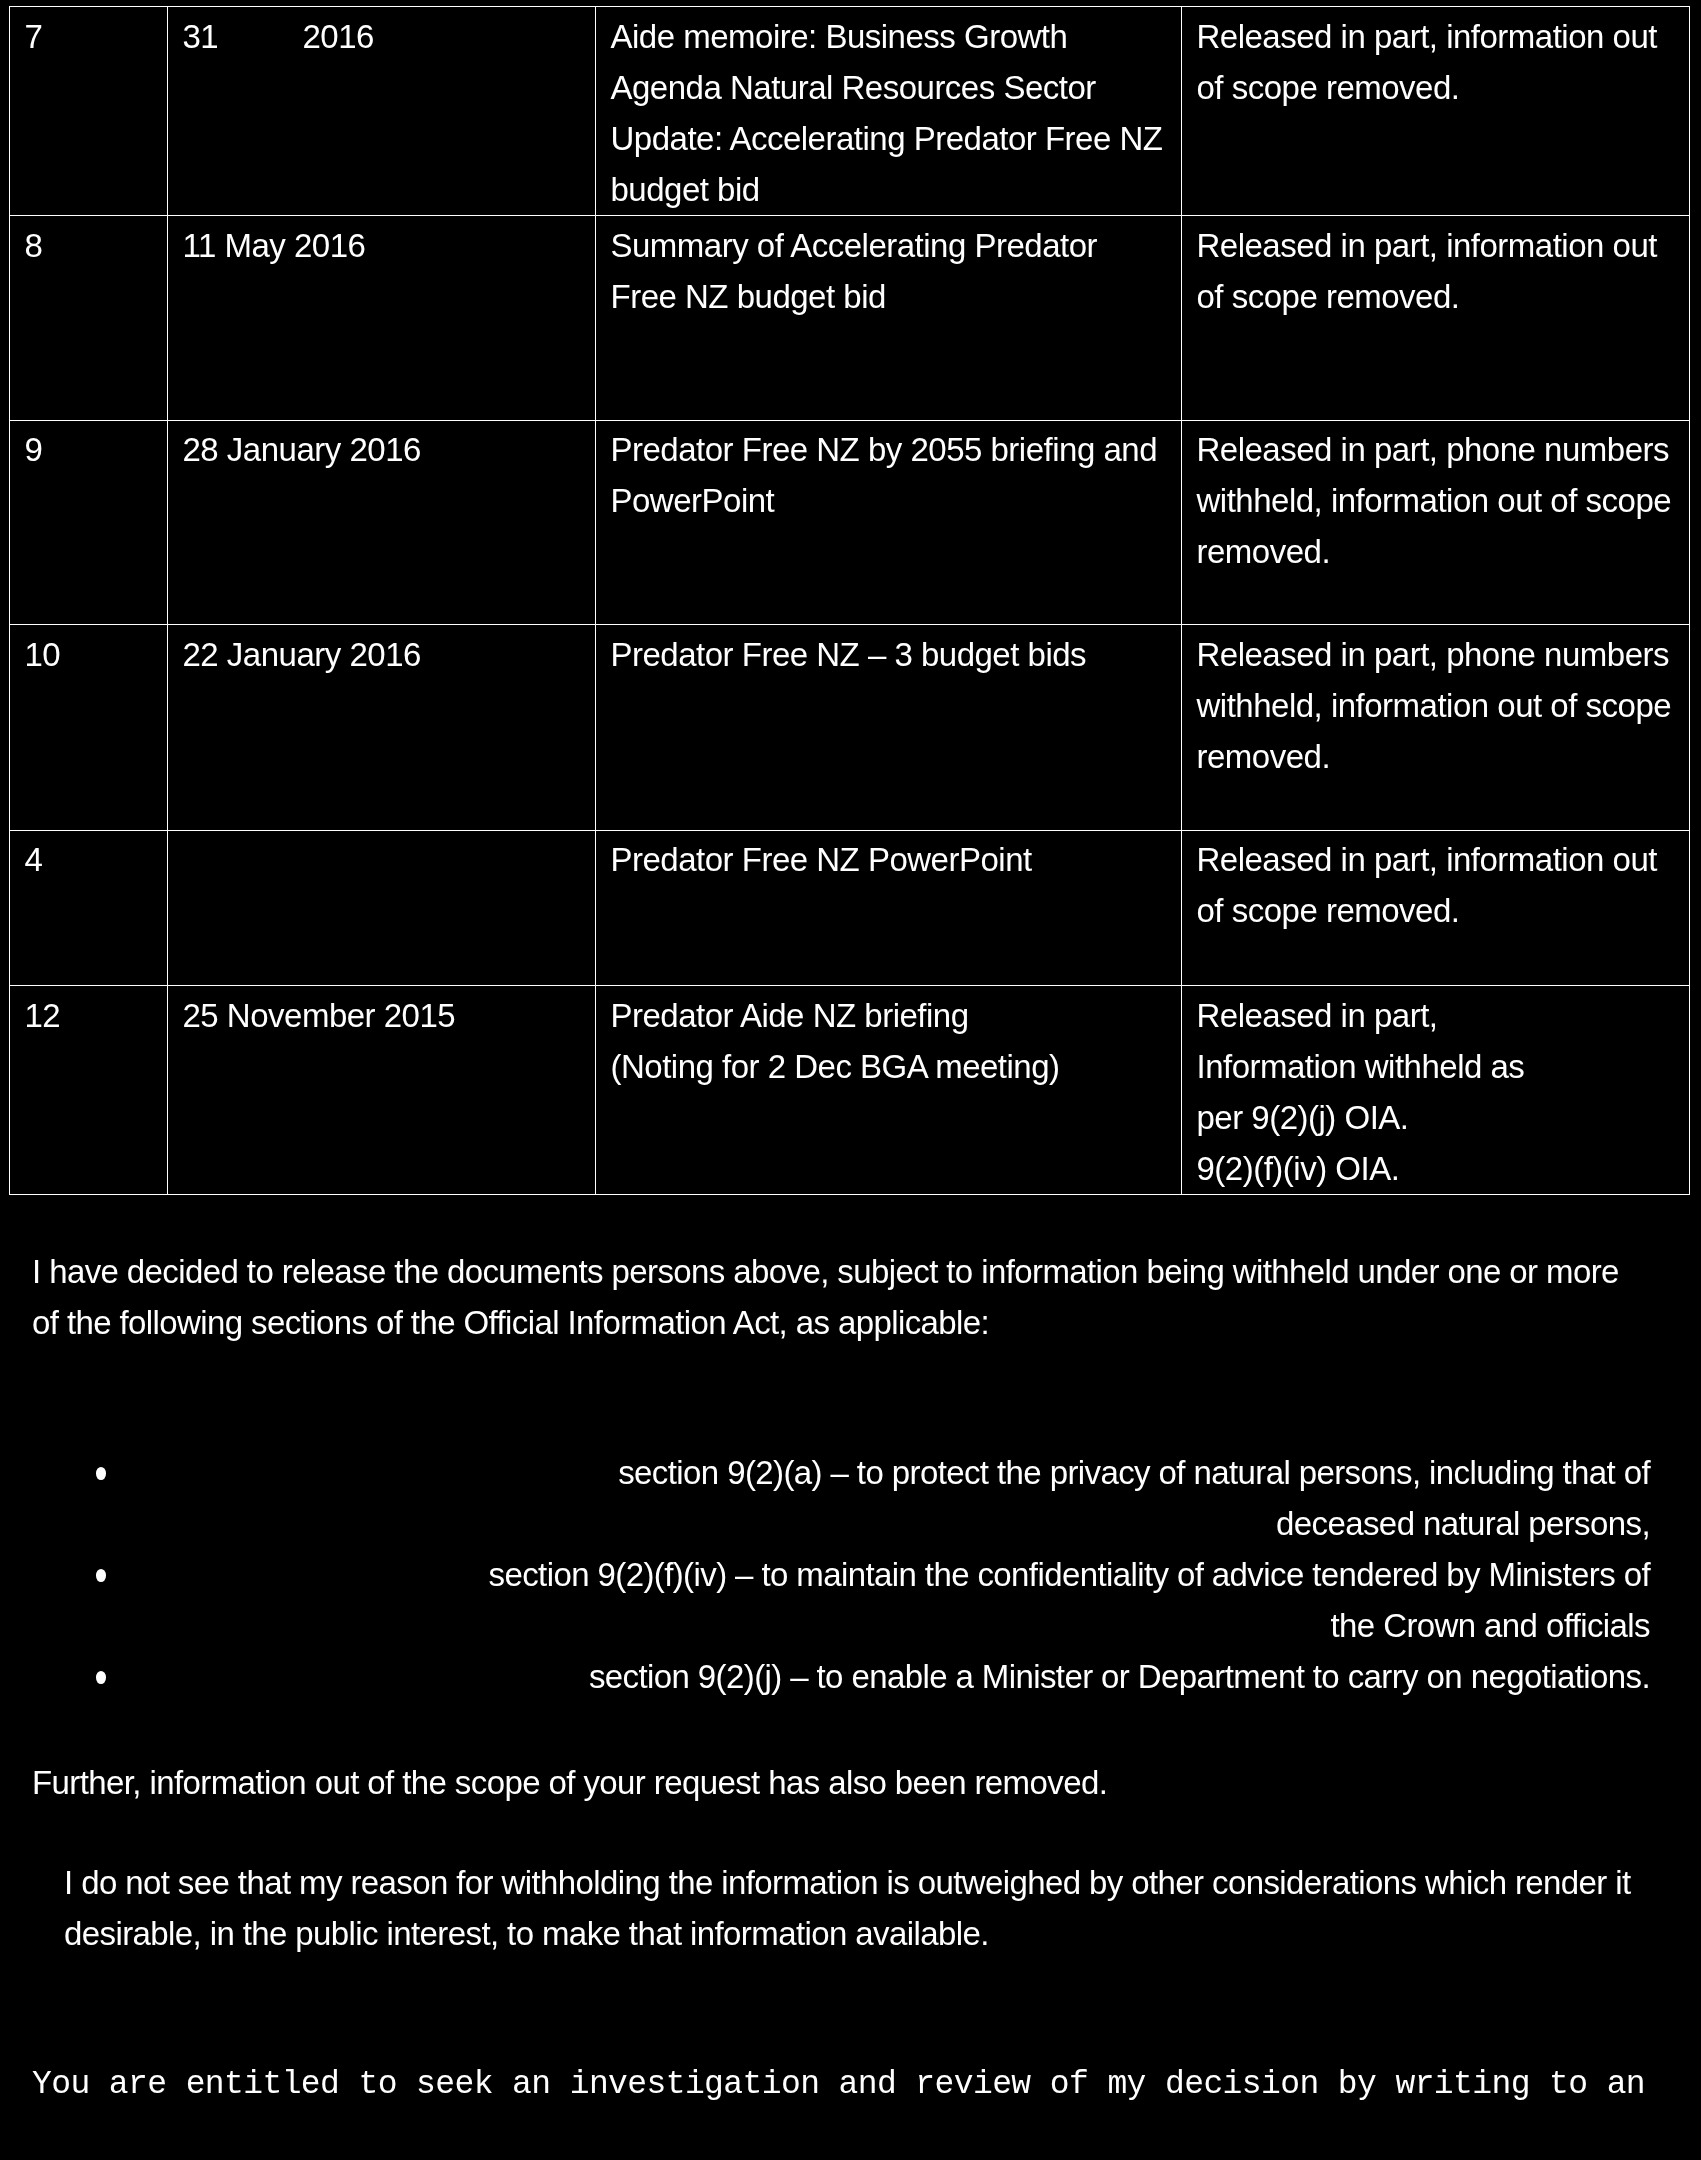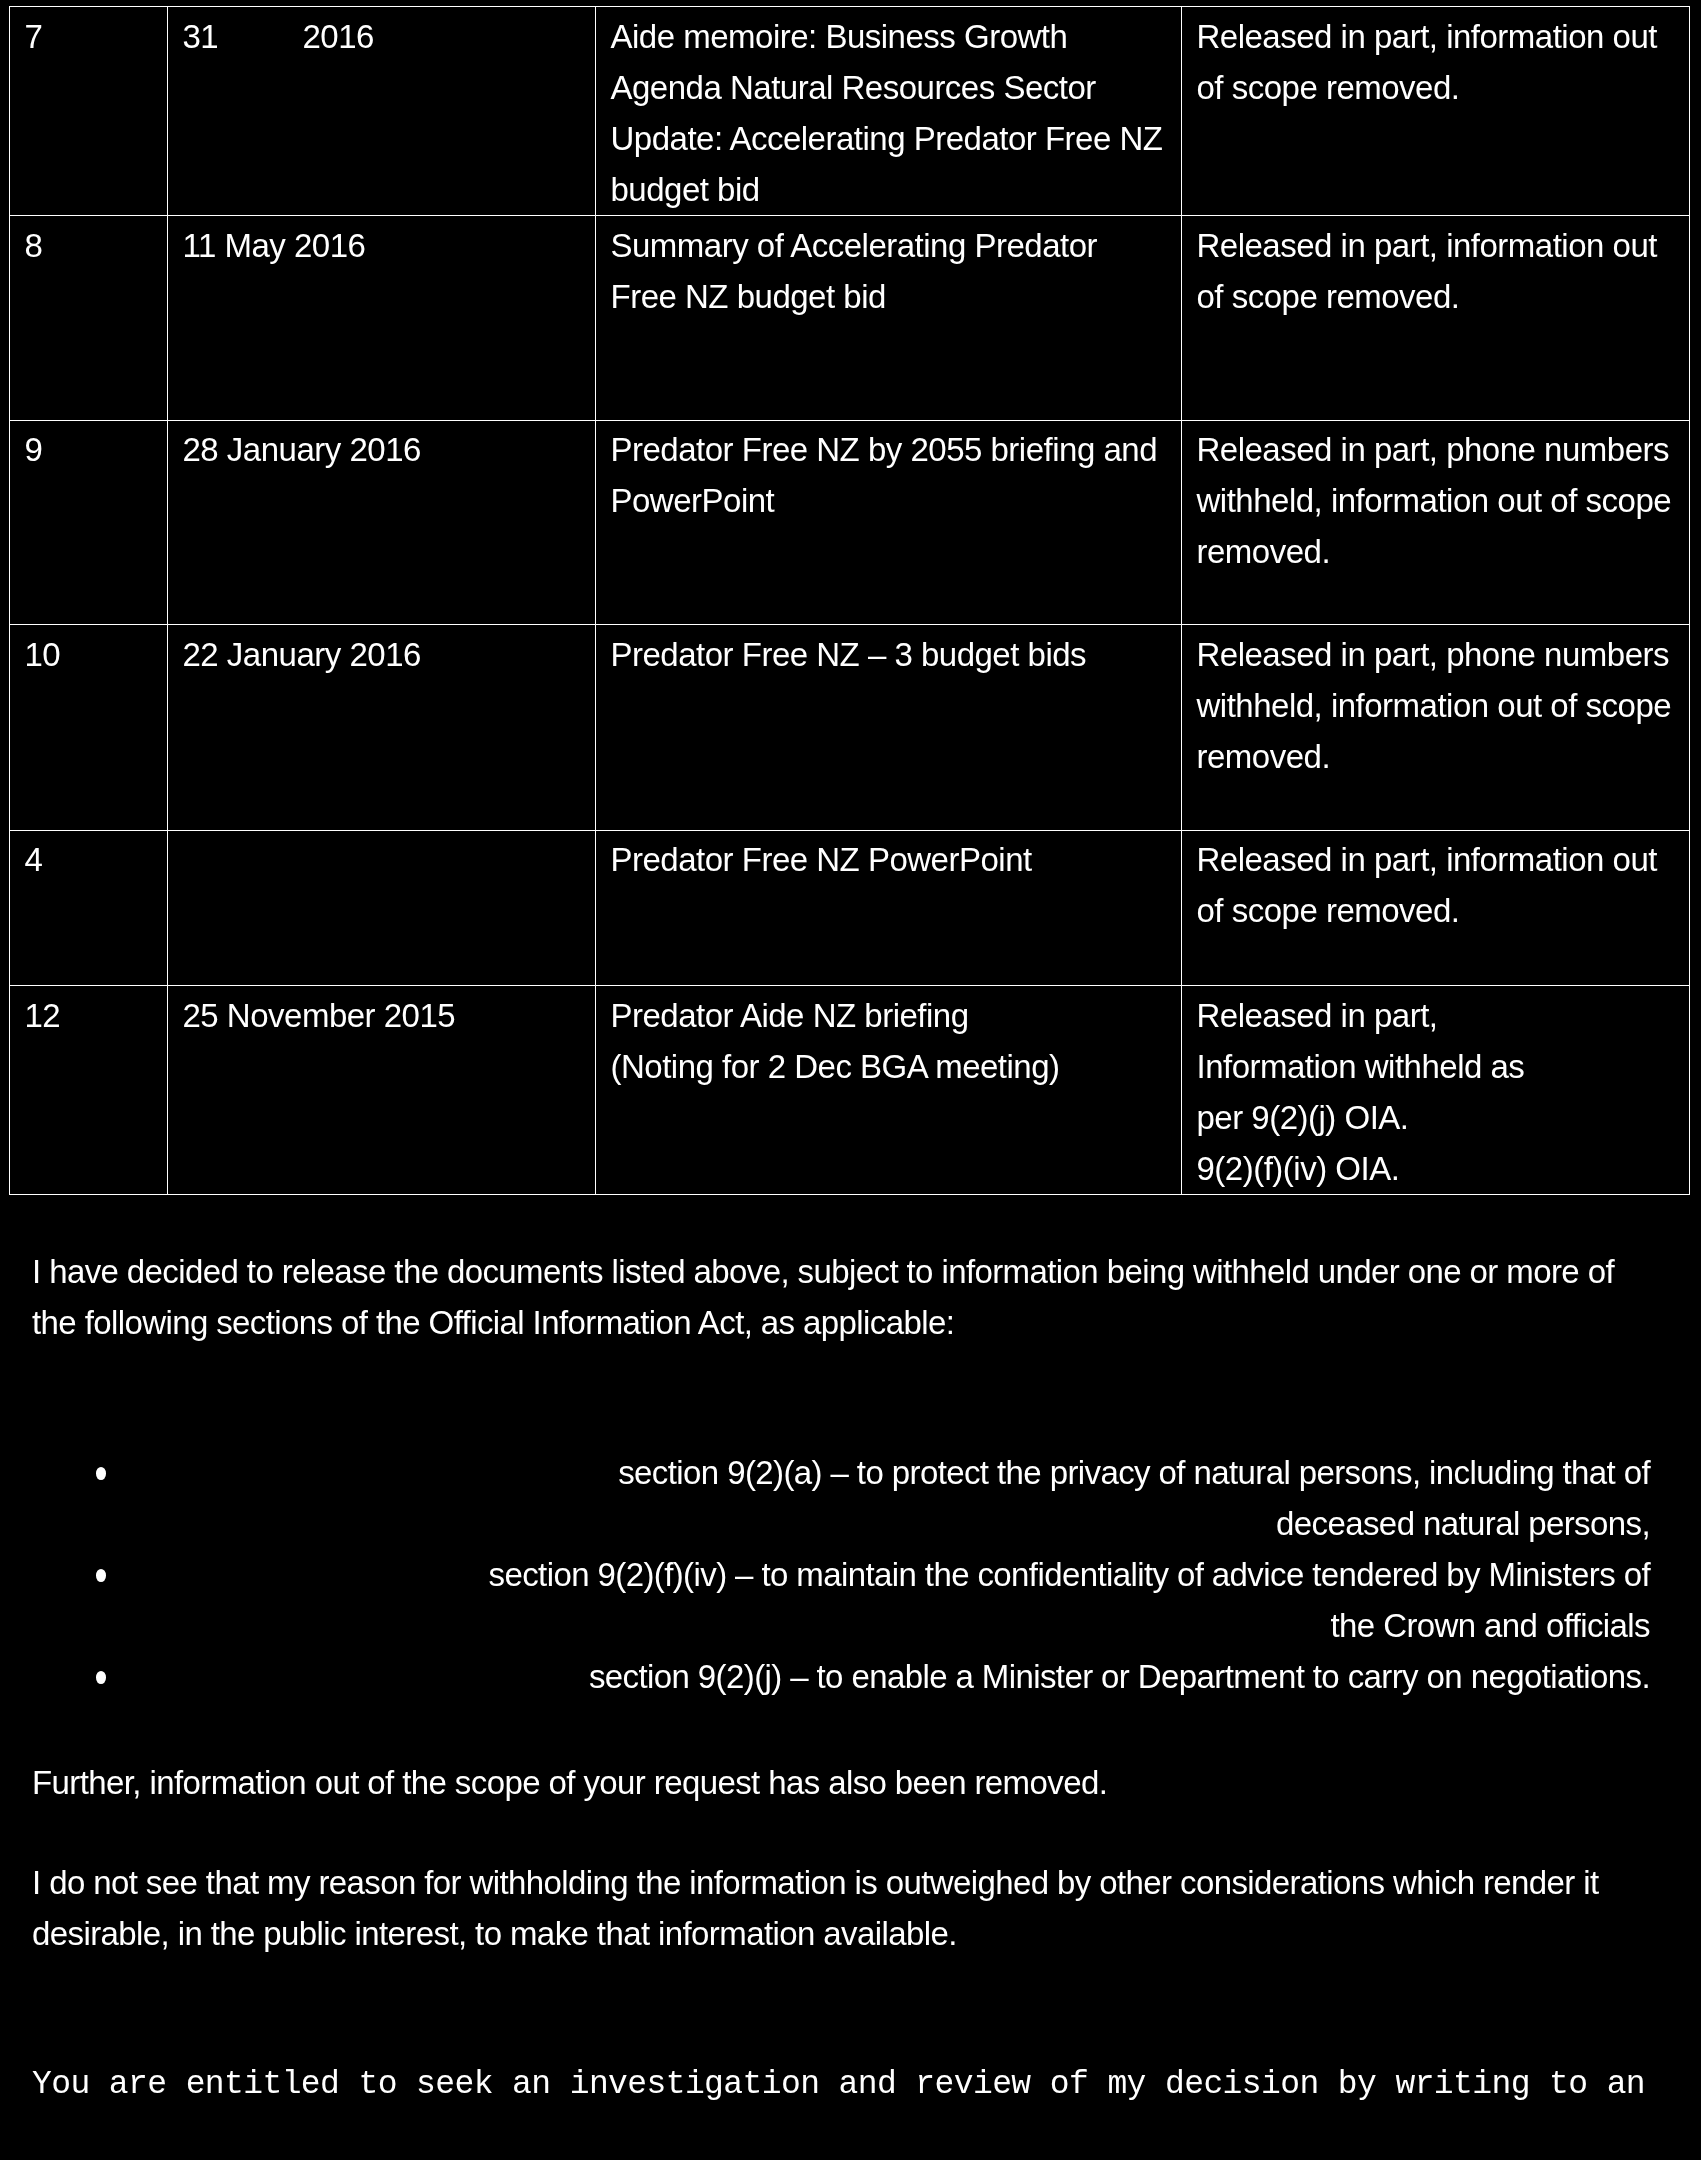--- a/index.html
+++ b/index.html
@@ -81,21 +81,21 @@
   ul.sections li .bullet {
     position: absolute;
     left: 64px;
     top: 20px;
     width: 10px;
     height: 12.7px;
     border-radius: 50%;
     background: #ffffff;
   }
   .p2 { top: 1757px; }
-  .p3 { top: 1857px; }
+  .p3 { top: 1857px; margin-left: 32px; }
   .p4 { top: 2059px; font-family: Liberation Mono, monospace; }
 </style>
 </head>
 <body>
 
 <div class="page">
 
   <table class="docs">
     <colgroup>
       <col class="c-no">
@@ -144,21 +144,21 @@
         <td>
           <div>Released in part,</div>
           <div>Information withheld as</div>
           <div>per 9(2)(j) OIA.</div>
           <div>9(2)(f)(iv) OIA.</div>
         </td>
       </tr>
     </tbody>
   </table>
 
-  <p class="body-text p1">I have decided to release the documents listed above, subject to information being withheld under one or more of the following sections of the Official Information Act, as applicable:</p>
+  <p class="body-text p1">I have decided to release the documents persons above, subject to information being withheld under one or more of the following sections of the Official Information Act, as applicable:</p>
 
   <ul class="sections">
     <li>
       <span class="bullet"></span>
       <div>section 9(2)(a) – to protect the privacy of natural persons, including that of</div>
       <div>deceased natural persons,</div>
     </li>
     <li>
       <span class="bullet"></span>
       <div>section 9(2)(f)(iv) – to maintain the confidentiality of advice tendered by Ministers of</div>

